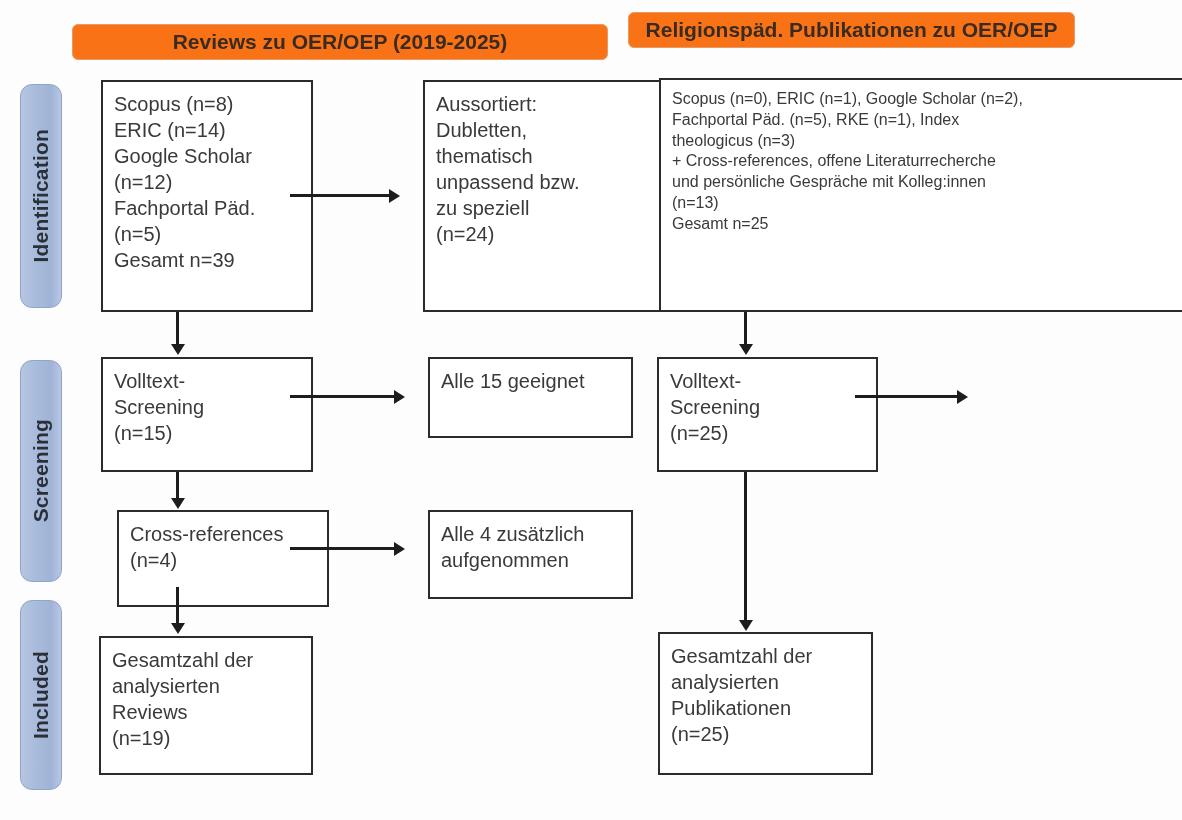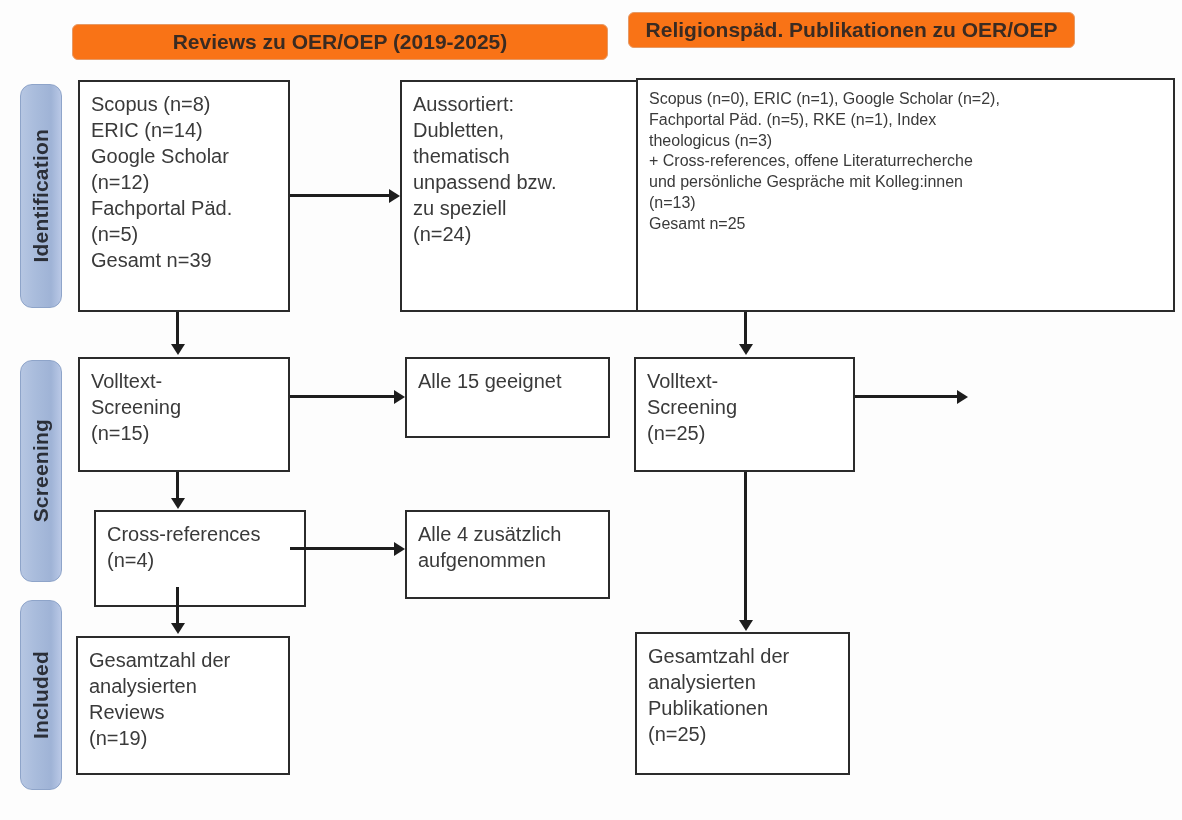--- a/index.html
+++ b/index.html
@@ -60,20 +60,21 @@
     position: absolute;
     background: #ffffff;
     border: 2.5px solid #2b2b2b;
     box-sizing: border-box;
     padding: 9px 10px 6px 11px;
     font-size: 20px;
     line-height: 1.30;
     color: #3a3a3a;
     white-space: pre-line;
     overflow: hidden;
+    margin-left: 23px;
   }
   .box.small { font-size: 16px; }
 
   
   .v-line {
     position: absolute;
     width: 3px;
     background: #1d1d1d;
   }
   .h-line {

